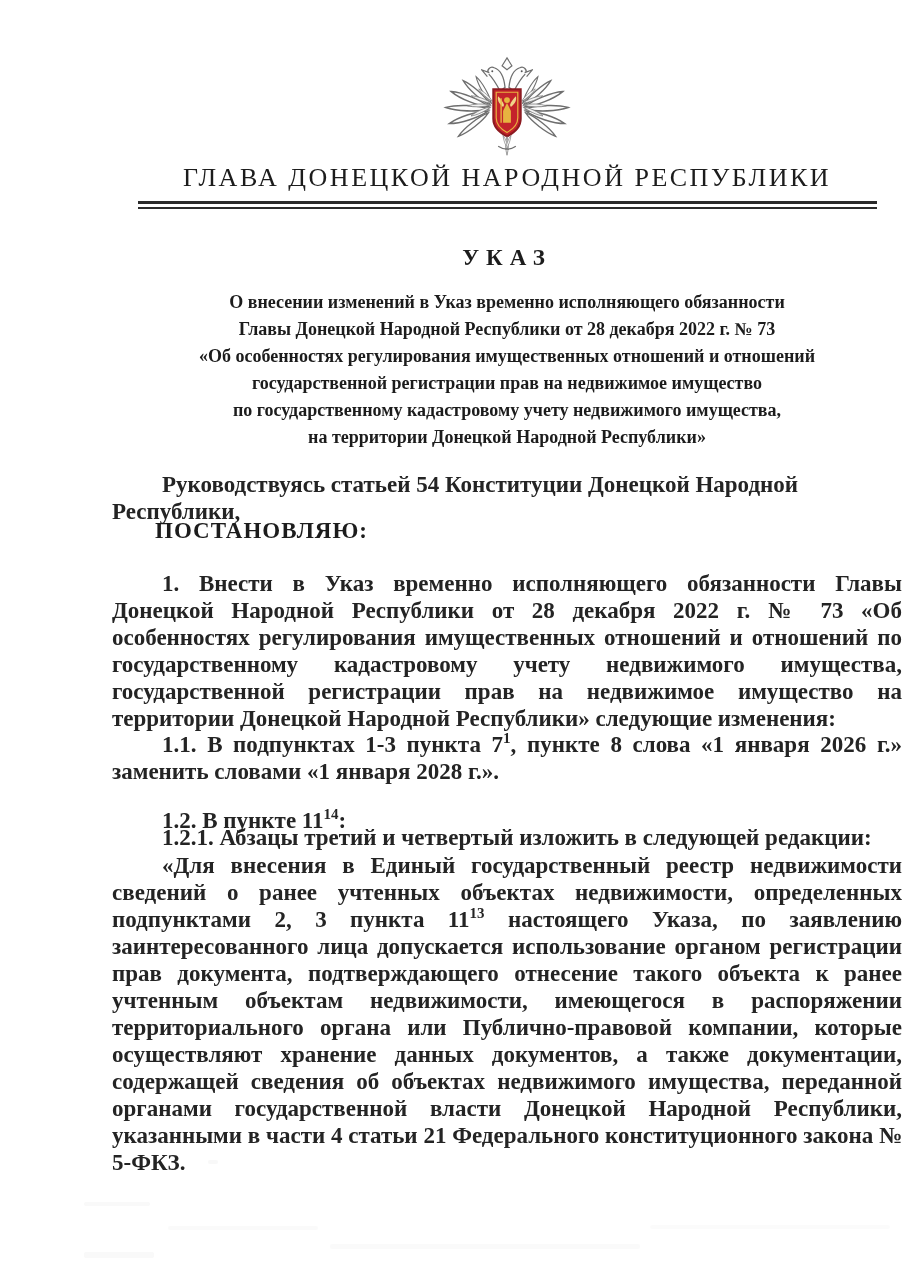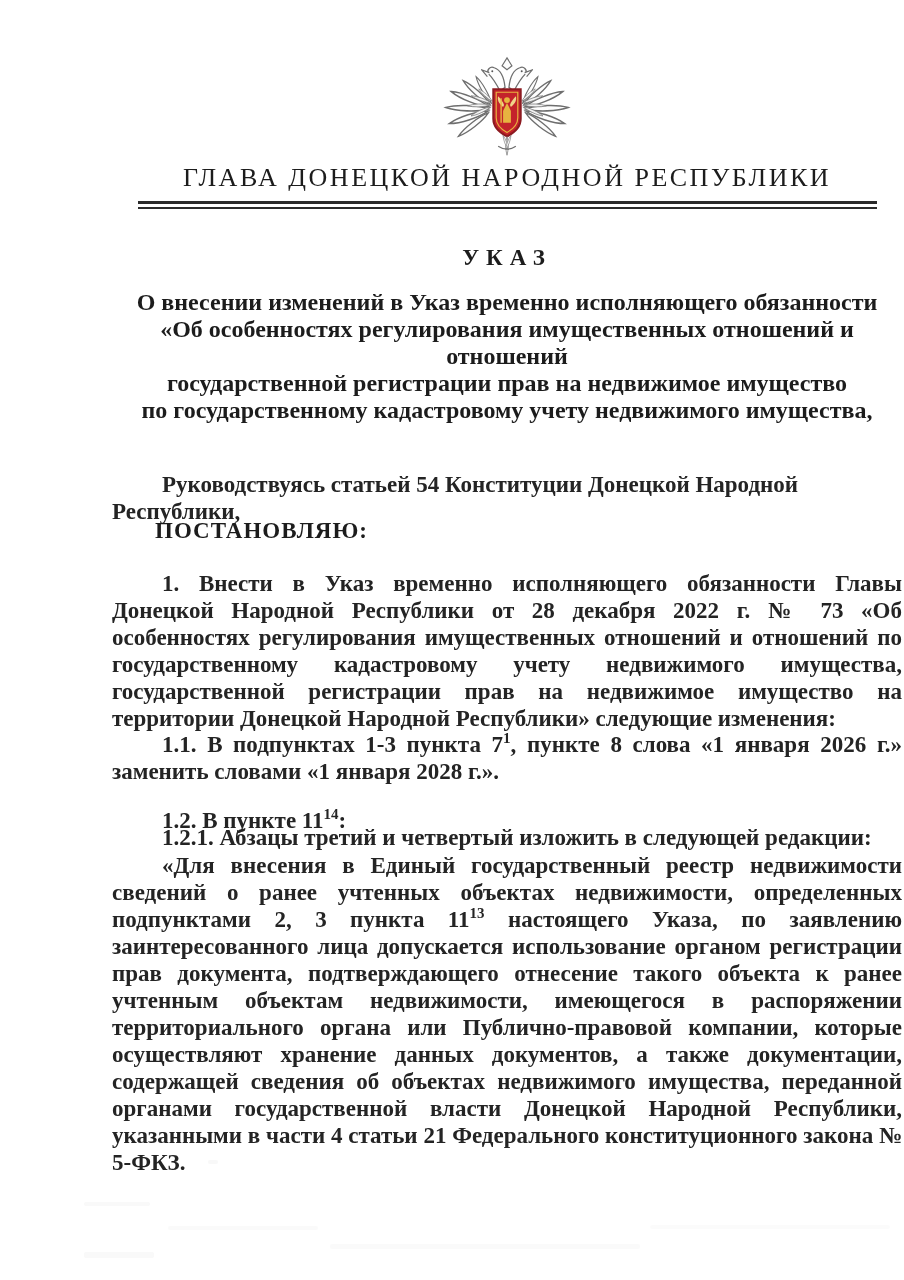--- a/index.html
+++ b/index.html
@@ -38,21 +38,21 @@
     text-align: center;
     font-weight: bold;
     font-size: 23px;
     letter-spacing: 7px;
     color: #1c1c1c;
   }
   .doc-title {
     left: 112px; top: 289px; width: 790px;
     text-align: center;
     font-weight: bold;
-    font-size: 24px;
+    font-size: 18px;
     line-height: 27px;
     color: #1c1c1c;
   }
 
   
   .bodytext {
     left: 112px; width: 790px;
     font-size: 23px;
     line-height: 27px;
     color: #242424;
@@ -125,23 +125,25 @@
   </svg>
 </div>
 
 <div class="abs authority">ГЛАВА ДОНЕЦКОЙ НАРОДНОЙ РЕСПУБЛИКИ</div>
 <div class="abs rule"></div>
 
 <div class="abs doc-type">УКАЗ</div>
 
 <div class="abs doc-title">
   <div>О внесении изменений в Указ временно исполняющего обязанности</div>
+  <div>Главы Донецкой Народной Республики от 28 декабря 2022 г. № 73</div>
   <div>«Об особенностях регулирования имущественных отношений и отношений</div>
   <div>государственной регистрации прав на недвижимое имущество</div>
   <div>по государственному кадастровому учету недвижимого имущества,</div>
+  <div>на территории Донецкой Народной Республики»</div>
 </div>
 
 <p class="abs bodytext indent" style="top:471px;">Руководствуясь статьей 54 Конституции Донецкой Народной Республики,</p>
 
 <p class="abs bodytext resolve" style="top:517px;">ПОСТАНОВЛЯЮ:</p>
 
 <p class="abs bodytext indent justify" style="top:570px;"><span>1. Внести в Указ временно исполняющего обязанности Главы Донецкой Народной Республики от 28 декабря 2022 г. № 73 «Об особенностях регулирования имущественных отношений и отношений по государственному кадастровому учету недвижимого имущества, государственной регистрации прав на недвижимое имущество на территории Донецкой Народной Республики» следующие изменения:</span></p>
 
 <p class="abs bodytext indent justify" style="top:731px;"><span>1.1. В подпунктах 1-3 пункта 7</span><sup>1</sup><span>, пункте 8 слова «1 января 2026 г.» заменить словами «1 января 2028 г.».</span></p>
 

